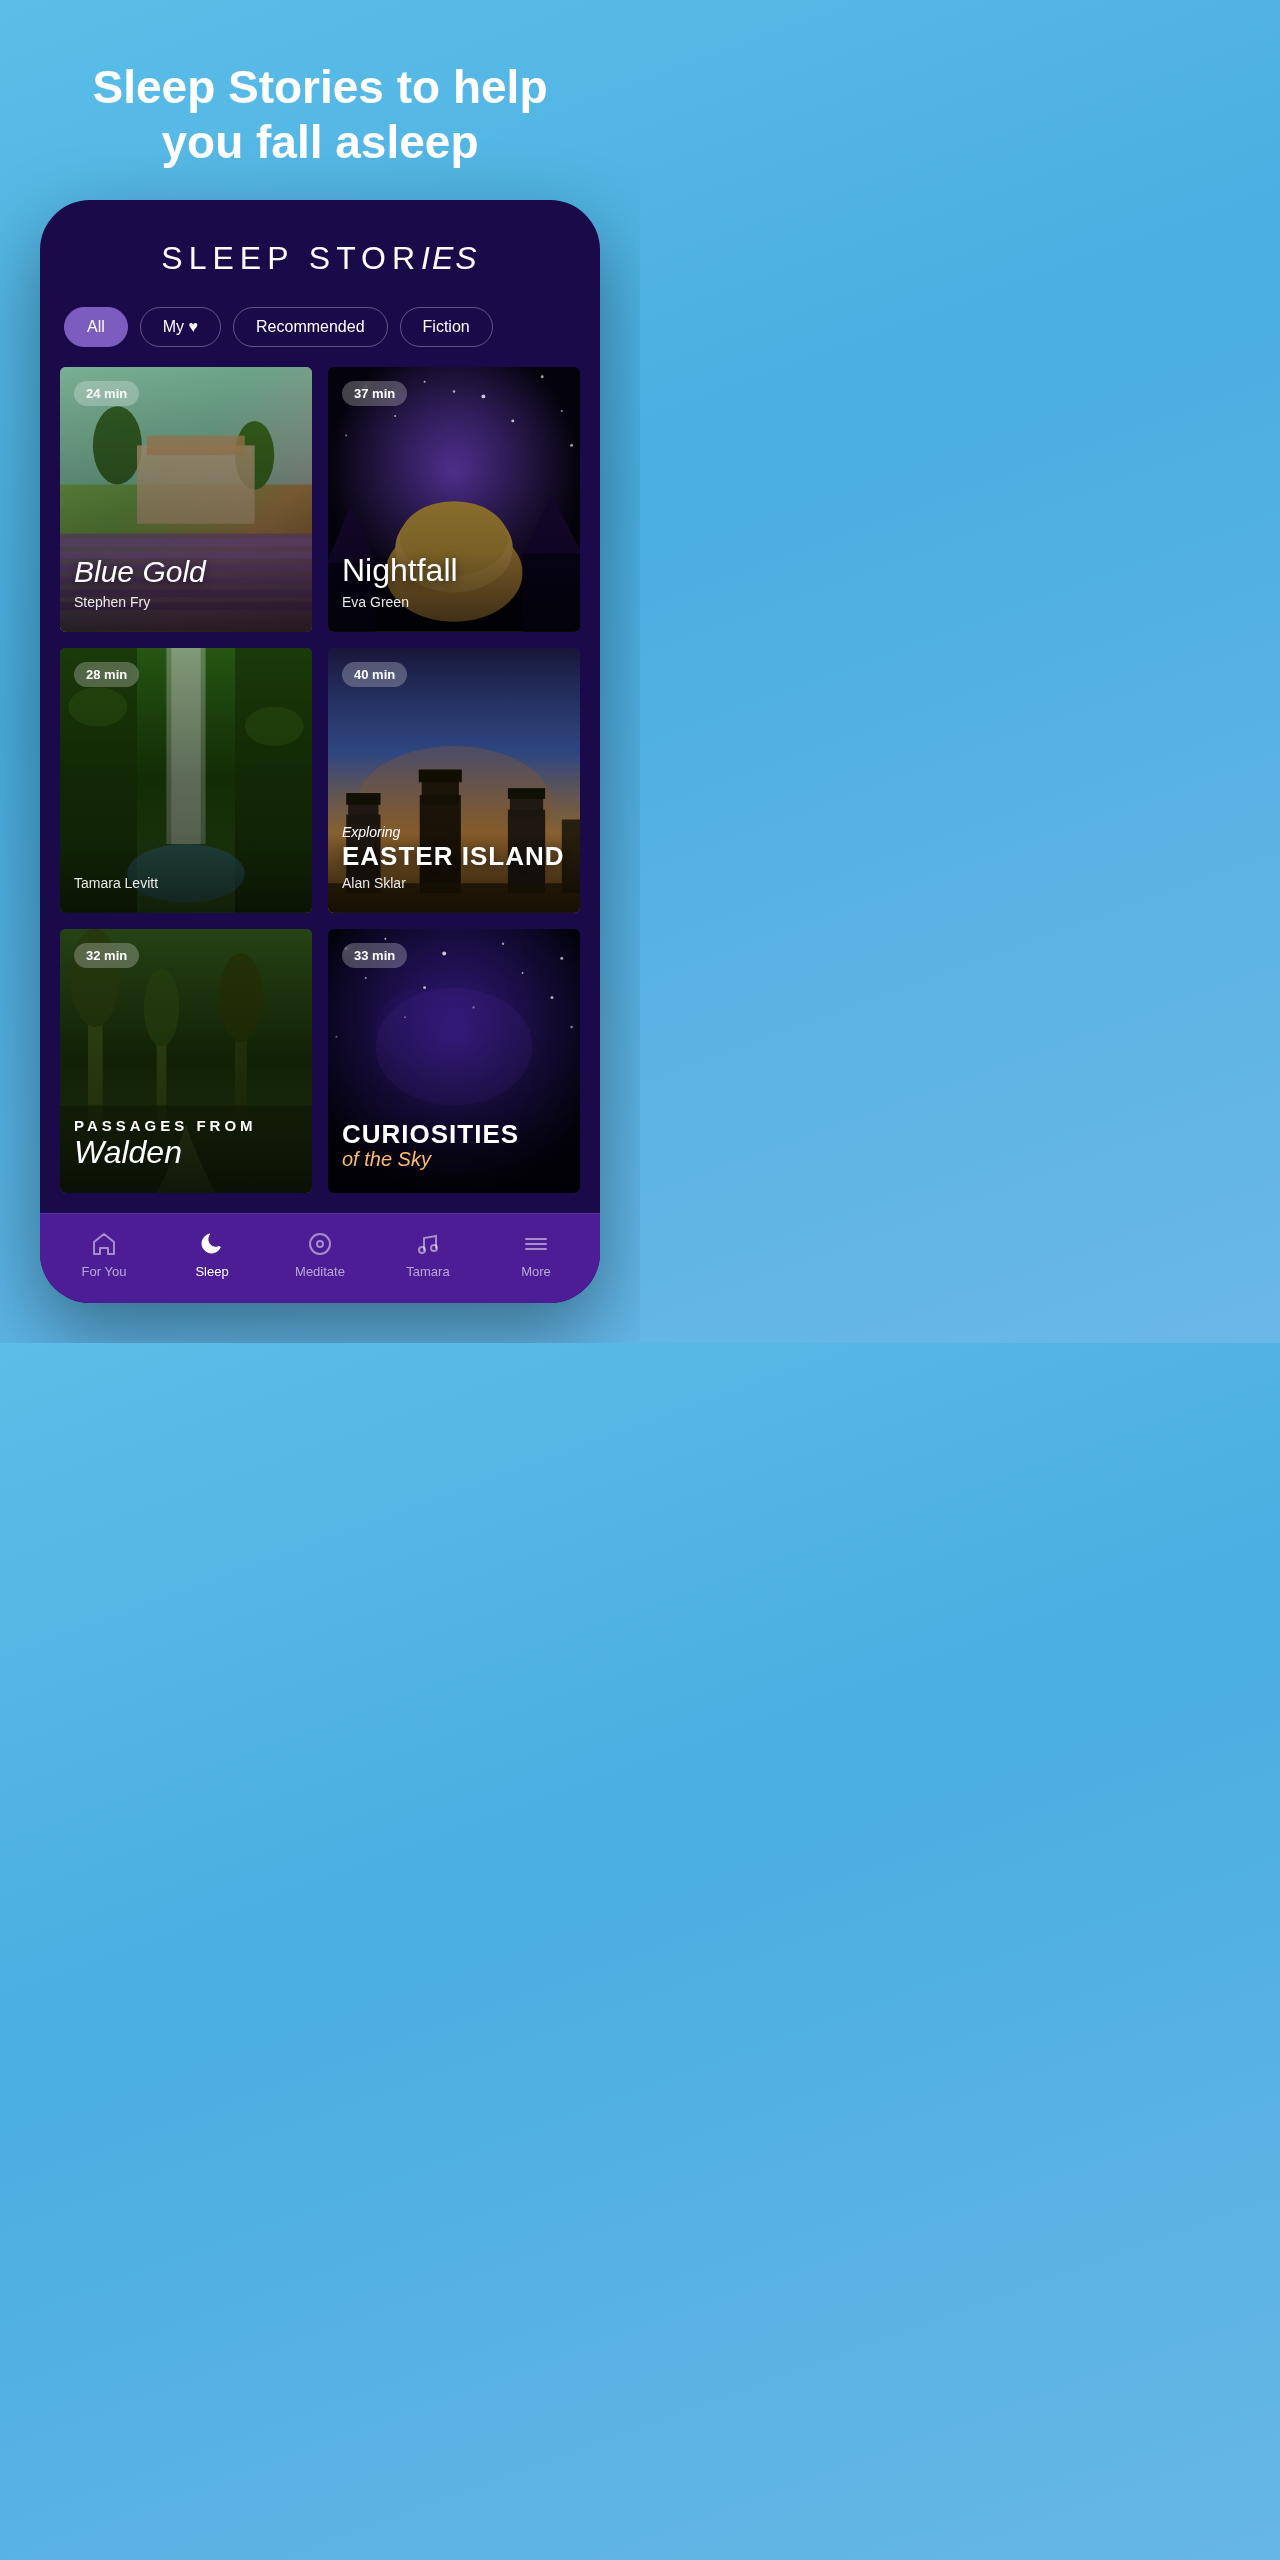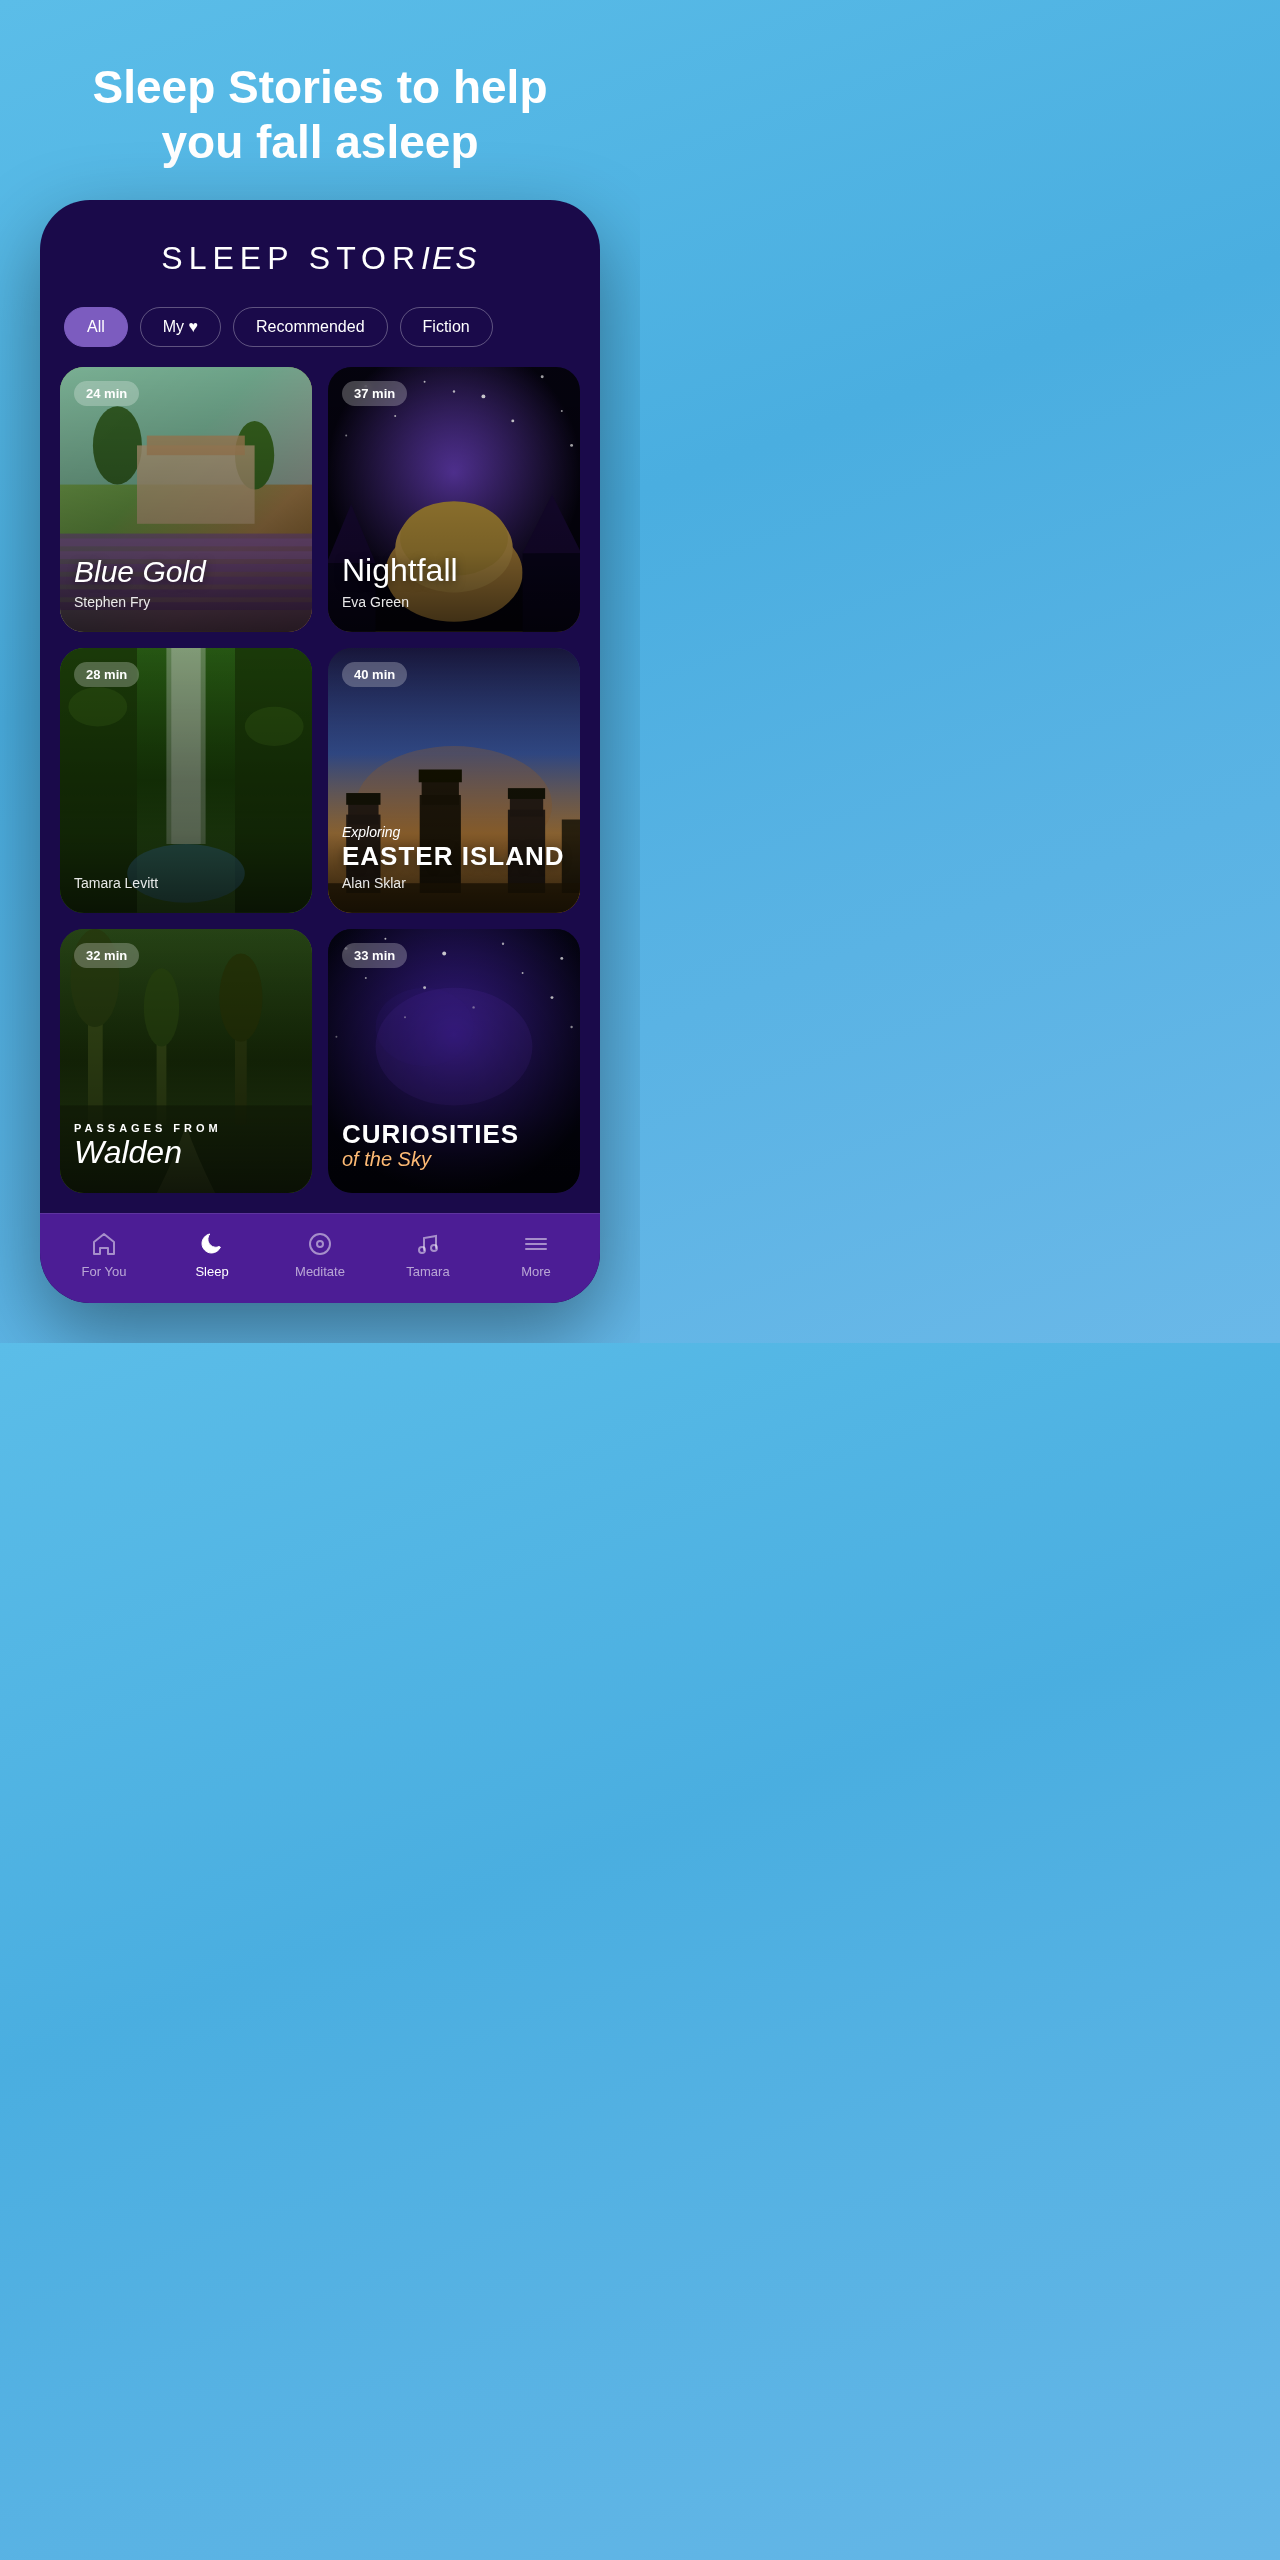--- a/index.html
+++ b/index.html
@@ -85,21 +85,21 @@
     }
 
     .stories-grid {
       display: grid;
       grid-template-columns: 1fr 1fr;
       gap: 16px;
       padding: 0 20px 20px;
     }
 
     .story-card {
-      border-radius: 24px;
+      border-radius: 6px;
       overflow: hidden;
       position: relative;
       aspect-ratio: 1 / 1.05;
       cursor: pointer;
       padding-left: 40px;
     }
 
     .story-card-bg {
       position: absolute;
       inset: 0;
@@ -187,21 +187,21 @@
       color: white;
       font-size: 26px;
       font-weight: 700;
       letter-spacing: 1px;
       line-height: 1.1;
       text-shadow: 0 2px 8px rgba(0,0,0,0.5);
     }
 
     
     .walden-top {
-      font-size: 11px;
+      font-size: 15px;
       font-weight: 700;
       letter-spacing: 4px;
       color: white;
       text-transform: uppercase;
     }
 
     .walden-script {
       font-size: 32px;
       font-style: italic;
       font-weight: 300;

